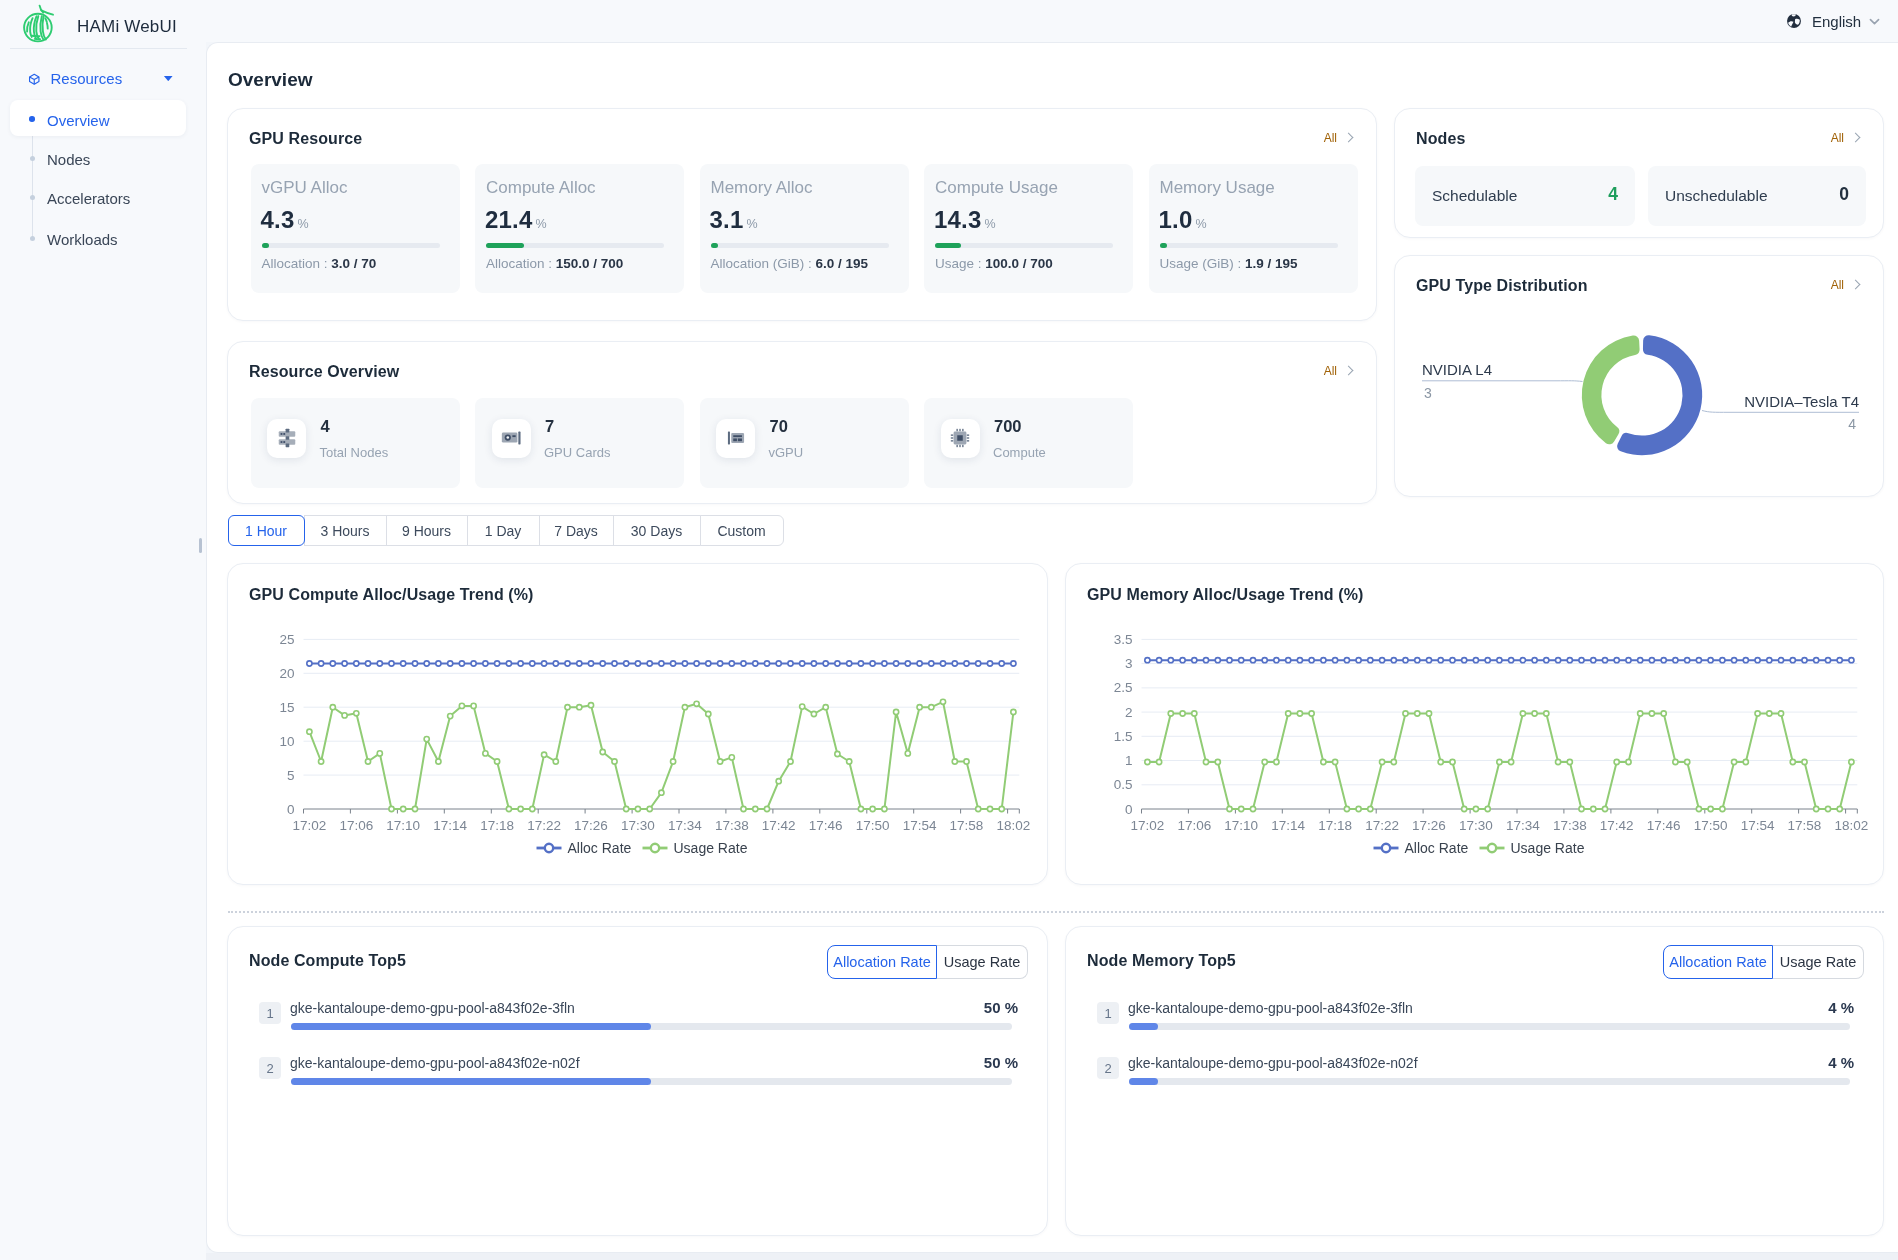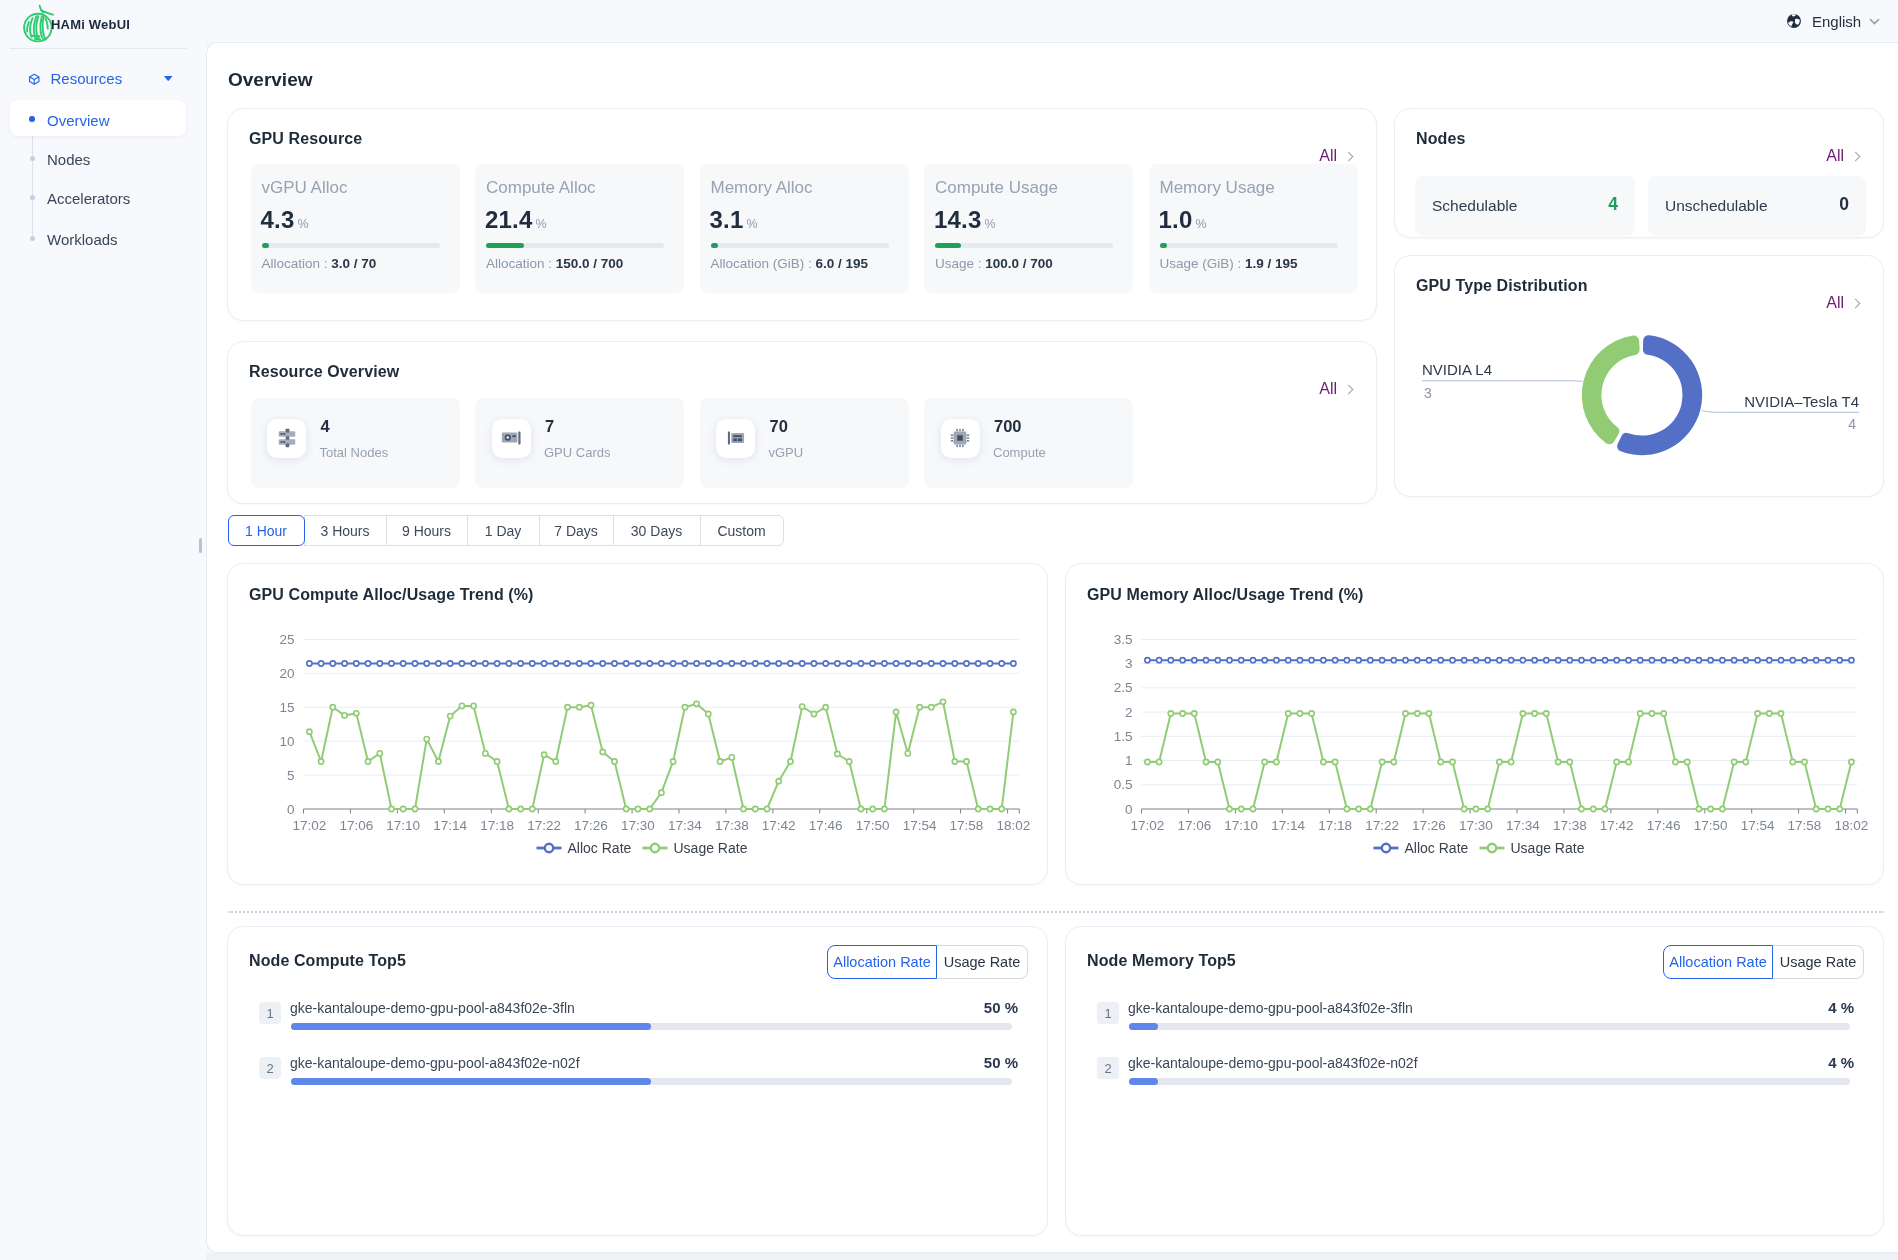--- a/index.html
+++ b/index.html
@@ -1,33 +1,33 @@
 <!DOCTYPE html>
 <html><head><meta charset="utf-8">
 <style>
 * { margin:0; padding:0; box-sizing:border-box; }
 html,body { width:1898px; height:1260px; font-family:"Liberation Sans", sans-serif; background:#f3f6fa; overflow:hidden; }
 .abs { position:absolute; }
 #panel { position:absolute; left:206px; top:42px; width:1692px; height:1211px; background:#fff; border:1px solid #e8ecf2; border-radius:12px 0 0 12px; border-right:none; }
 .card { position:absolute; background:#fff; border:1px solid #eaeef4; border-radius:16px; box-shadow:0 1px 3px rgba(20,35,60,0.03); }
 .ctitle { position:absolute; left:21px; top:21px; font-size:16px; font-weight:700; color:#1d2b3a; letter-spacing:0.1px; }
-.all { position:absolute; right:24px; top:22px; font-size:16px; color:#701a75;margin-top:16px; }
+.all { position:absolute; right:24px; top:22px; font-size:12px; color:#a16207; }
 .all i { display:inline-block; width:7px; height:7px; border-right:1.6px solid #98a4b2; border-top:1.6px solid #98a4b2; transform:rotate(45deg); margin-left:8px; margin-bottom:1px; }
 .tile { position:absolute; background:#f6f8fa; border-radius:8px; }
 .tlab { position:absolute; left:11px; top:14px; font-size:17px; color:#97a3b2; }
 .tval { position:absolute; left:10px; top:42px; font-size:24px; font-weight:700; color:#1f2d3f; letter-spacing:0.2px; }
 .tpct { font-size:12.5px; font-weight:400; color:#8d9aa9; margin-left:3px; }
 .bar { position:absolute; left:11px; top:79px; width:178px; height:5px; border-radius:3px; background:#e6eaf0; }
 .bar i { display:block; height:5px; border-radius:3px; background:#1ea25a; }
 .tbot { position:absolute; left:11px; top:92px; font-size:13.5px; color:#8c99a9; }
 .tbot b { color:#2a3647; font-weight:700; }
 .ibox { position:absolute; left:16.5px; top:21px; width:39px; height:39px; background:#fff; border-radius:10px; box-shadow:0 2px 8px rgba(30,50,90,0.10); display:flex; align-items:center; justify-content:center; }
 .rval { position:absolute; left:70px; top:19px; font-size:16.5px; font-weight:700; color:#24303f; }
 .rlab { position:absolute; left:69px; top:47px; font-size:13px; color:#97a3b2; }
-.ntile { position:absolute; background:#f6f8fa; border-radius:8px; height:60px; top:67px; }
+.ntile { position:absolute; background:#f6f8fa; border-radius:8px; height:60px; top:57px; }
 .ntile span { position:absolute; left:17px; top:20.5px; font-size:15.5px; color:#2e3c4e; }
 .ntile b { position:absolute; right:17px; top:18px; font-size:17.5px; font-weight:700; }
 .timebtns { position:absolute; left:227.5px; top:515px; height:31px; display:flex; }
 .timebtns span { display:inline-flex; align-items:center; justify-content:center; height:31px; background:#fff; border:1px solid #dcdfe6; margin-left:-1px; font-size:14px; color:#3d4a5c; position:relative; }
 .timebtns span:first-child { border-radius:6px 0 0 6px; margin-left:0; }
 .timebtns span:last-child { border-radius:0 6px 6px 0; }
 .timebtns span.sel { border:1.5px solid #2563eb; color:#2563eb; z-index:2; border-radius:6px; }
 .dash { position:absolute; left:228px; top:911px; width:1656px; border-top:2px dotted #ccd2dc; }
 .toggle { position:absolute; right:19px; top:18px; height:34px; display:flex; }
 .toggle span { display:inline-flex; align-items:center; justify-content:center; height:34px; font-size:14.5px; border:1px solid #d6dae0; background:#fff; }
@@ -55,21 +55,21 @@
 <path d="M 16.5 15.3 C 14.4 20.3 13.5 26 13.9 30.7 C 14.2 33.6 15 36.1 16.2 37.8"></path>
 <path d="M 18.3 15.1 C 16.6 20 15.9 25.6 16.3 30.3 C 16.6 33.4 17.6 36.2 18.9 38.1"></path>
 <path d="M 21.8 15.3 C 20.5 20 20.1 25.6 20.6 30.4 C 21 33.7 22 36.7 23.4 38.5"></path>
 <path d="M 23.5 15.5 C 22.5 20.1 22.3 25.6 22.9 30.4 C 23.3 33.7 24.4 36.7 25.8 38.4"></path>
 <path d="M 25.3 17.2 C 26 18.5 26.5 19.9 26.8 21"></path>
 <path d="M 27 22.3 C 27.5 24.1 27.8 25.9 27.7 27.6"></path>
 <path d="M 12.5 34.8 C 15 35.3 17.4 35.4 19.5 35.2"></path>
 <path d="M 14.8 37.9 C 16.5 38.3 18.4 38.4 20.1 38.2"></path>
 </g>
     </svg>
-<div class="abs" style="left:51px;top:17px;font-size:13px;font-weight:700;color:#1d2b3c;letter-spacing:0.2px">HAMi WebUI</div>
+<div class="abs" style="left:77px;top:17px;font-size:17px;font-weight:400;color:#1d2b3c;letter-spacing:0.2px">HAMi WebUI</div>
 <div class="abs" style="left:10px;top:48px;width:177px;border-top:1px solid #e4e9f0"></div>
 <svg width="12.5" height="14.5" viewBox="0 0 24 24" style="position:absolute;left:28px;top:71.5px">
       <g fill="none" stroke="#2563eb" stroke-width="2.2" stroke-linejoin="round">
         <path d="M12 2.5 L21 7.5 L21 16.5 L12 21.5 L3 16.5 L3 7.5 Z"></path>
         <path d="M3 7.5 L12 12.5 L21 7.5 M12 12.5 L12 21.5"></path>
       </g>
     </svg>
 <div class="abs" style="left:50.5px;top:70px;font-size:15px;color:#2563eb">Resources</div>
 <svg width="10.5" height="5.2" viewBox="0 0 10 6" style="position:absolute;left:163px;top:76px">
       <path d="M0 0 L10 0 L5 6 Z" fill="#2563eb"></path>

